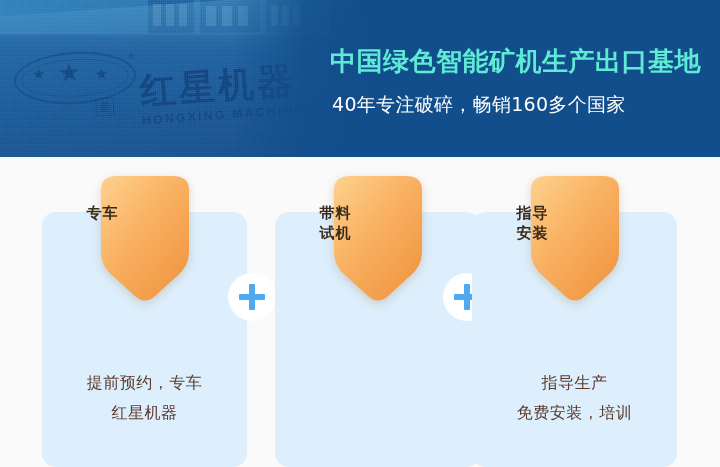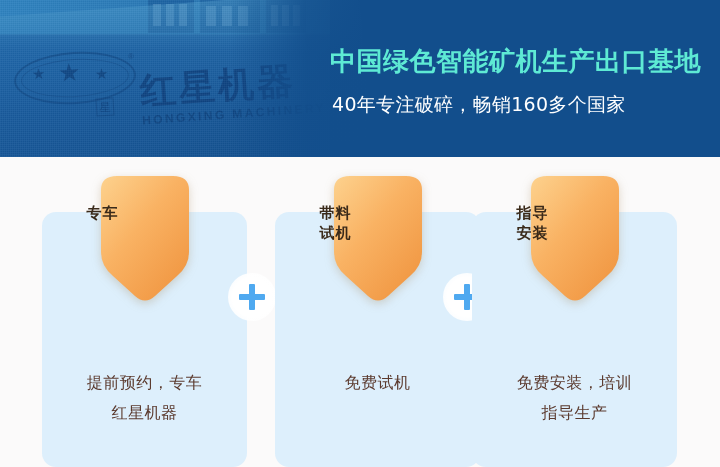--- a/index.html
+++ b/index.html
@@ -363,21 +363,20 @@
             </linearGradient>
           </defs>
           <path d="M14 16 Q14 2 30 2 L86 2 Q102 2 102 16 L102 78 Q102 92 90 102 L68 122 Q58 131 48 122 L26 102 Q14 92 14 78 Z" fill="url(#g2)"></path>
         </svg>
         <div class="badge-label">
           <span>带料</span>
           <span>试机</span>
         </div>
       </div>
       <div class="card-desc">
-        <span>免费试机</span>
       </div>
     </div>
 
     <div class="plus plus-2">
       <div class="plus-h"></div>
       <div class="plus-v"></div>
     </div>
 
     <div class="card card-3">
       <div class="badge">
@@ -390,19 +389,19 @@
             </linearGradient>
           </defs>
           <path d="M14 16 Q14 2 30 2 L86 2 Q102 2 102 16 L102 78 Q102 92 90 102 L68 122 Q58 131 48 122 L26 102 Q14 92 14 78 Z" fill="url(#g3)"></path>
         </svg>
         <div class="badge-label">
           <span>指导</span>
           <span>安装</span>
         </div>
       </div>
       <div class="card-desc">
+        <span>指导生产</span>
         <span>免费安装，培训</span>
-        <span>指导生产</span>
       </div>
     </div>
 
   </div>
 </div>
 
 </body></html>

